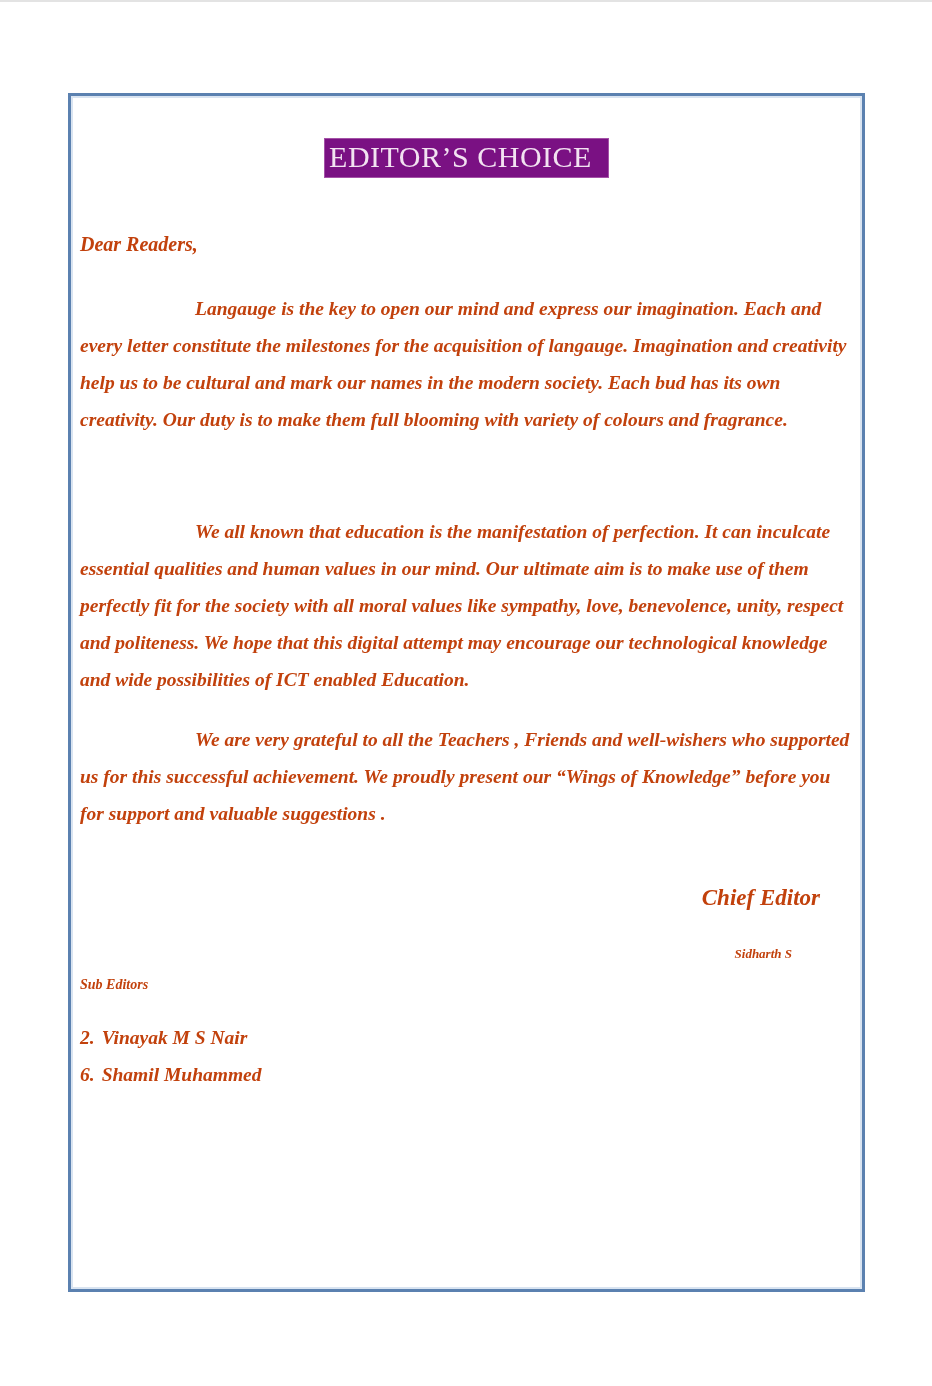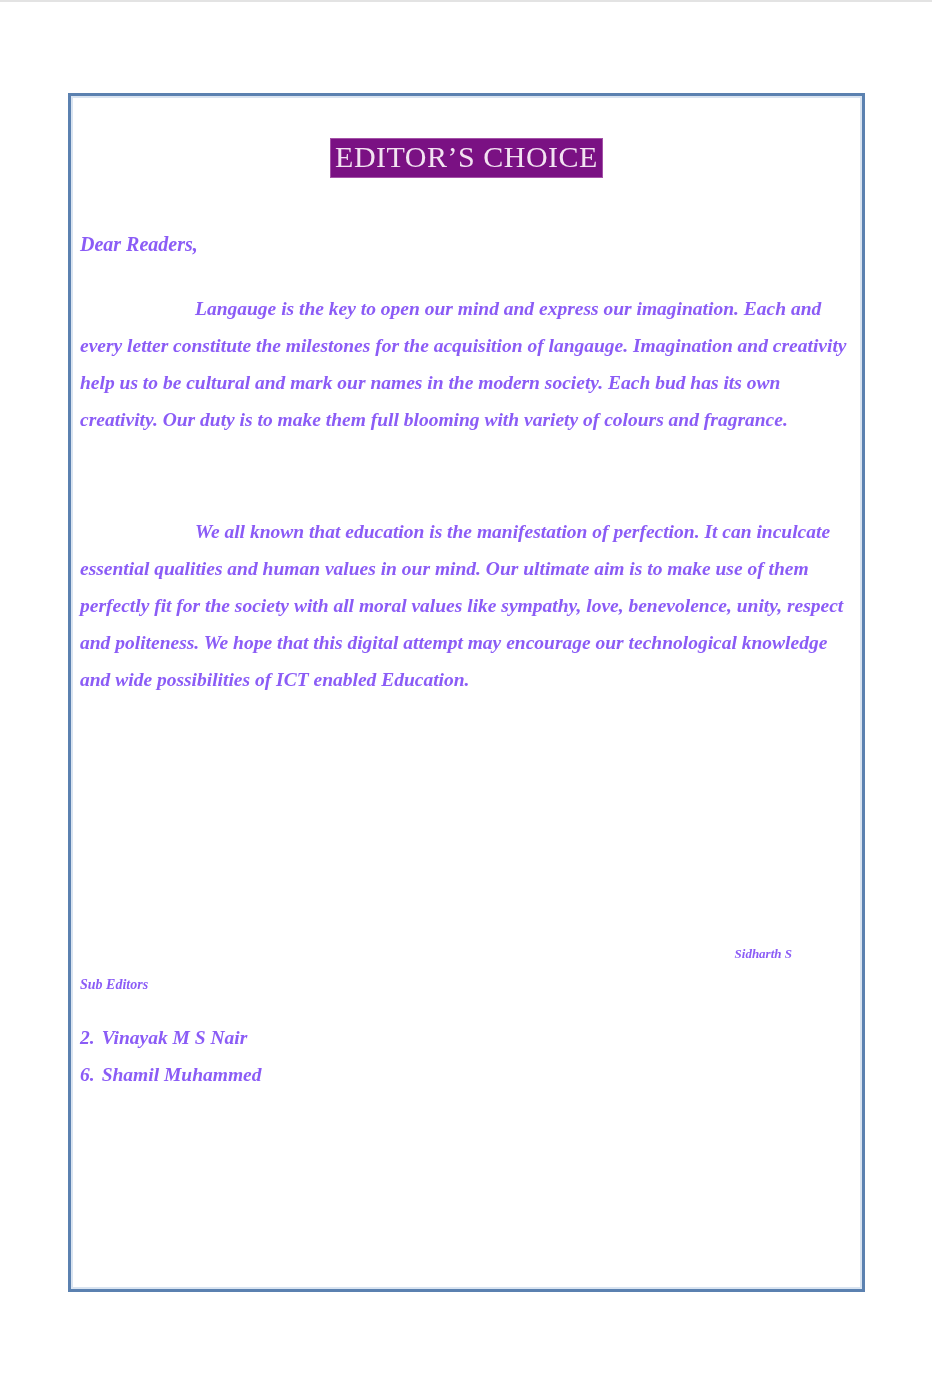--- a/index.html
+++ b/index.html
@@ -27,29 +27,29 @@
     text-align: center;
   }
   .title {
     display: inline-block;
     background: #7a1183;
     color: #f2e2f1;
     border: 1px solid #a452a7;
     font-size: 30px;
     font-weight: 400;
     letter-spacing: 0.5px;
-    padding: 1px 4px 3px 4px;
+    padding: 1px 16px 3px 4px;
     line-height: 34px;
   }
   .bodytext {
     position: absolute;
     left: 9px; right: 9px;
     font-weight: 700;
     font-style: italic;
-    color: #8b5cf6;
+    color: #c2410c;
     font-size: 19.5px;
     line-height: 37px;
   }
   .salutation   { top: 133px; line-height: 30px; font-size: 20px; }
   .para-1       { top: 194px; text-indent: 115px; }
   .para-2       { top: 417px; text-indent: 115px; }
   .para-3       { top: 625px; text-indent: 115px; }
   .signoff-role {
     top: 787px; right: 42px; left: 9px;
     text-align: right;
@@ -75,21 +75,23 @@
   <div class="title-row">
     <span class="title">EDITOR’S CHOICE</span>
   </div>
 
   <p class="bodytext salutation">Dear Readers,</p>
 
   <p class="bodytext para-1">Langauge is the key to open our mind and express our imagination. Each and every letter constitute the milestones for the acquisition of langauge. Imagination and creativity help us to be cultural and mark our names in the modern society. Each bud has its own creativity. Our duty is to make them full blooming with variety of colours and fragrance.</p>
 
   <p class="bodytext para-2">We all known that education is the manifestation of perfection. It can inculcate essential qualities and human values in our mind. Our ultimate aim is to make use of them perfectly fit for the society with all moral values like sympathy, love, benevolence, unity, respect and politeness. We hope that this digital attempt may encourage our technological knowledge and wide possibilities of ICT enabled Education.</p>
 
+  <p class="bodytext para-3">We are very grateful to all the Teachers , Friends and well-wishers who supported us for this successful achievement. We proudly present our “Wings of Knowledge” before you for support and valuable suggestions .</p>
 
+  <div class="bodytext signoff-role">Chief Editor</div>
 
   <div class="bodytext signoff-name">Sidharth S</div>
 
   <div class="bodytext sub-heading">Sub Editors</div>
 
   <ol class="bodytext sub-list">
     <li>
       <span class="num">2.</span><span>Vinayak M S Nair</span>
     </li>
     <li>

